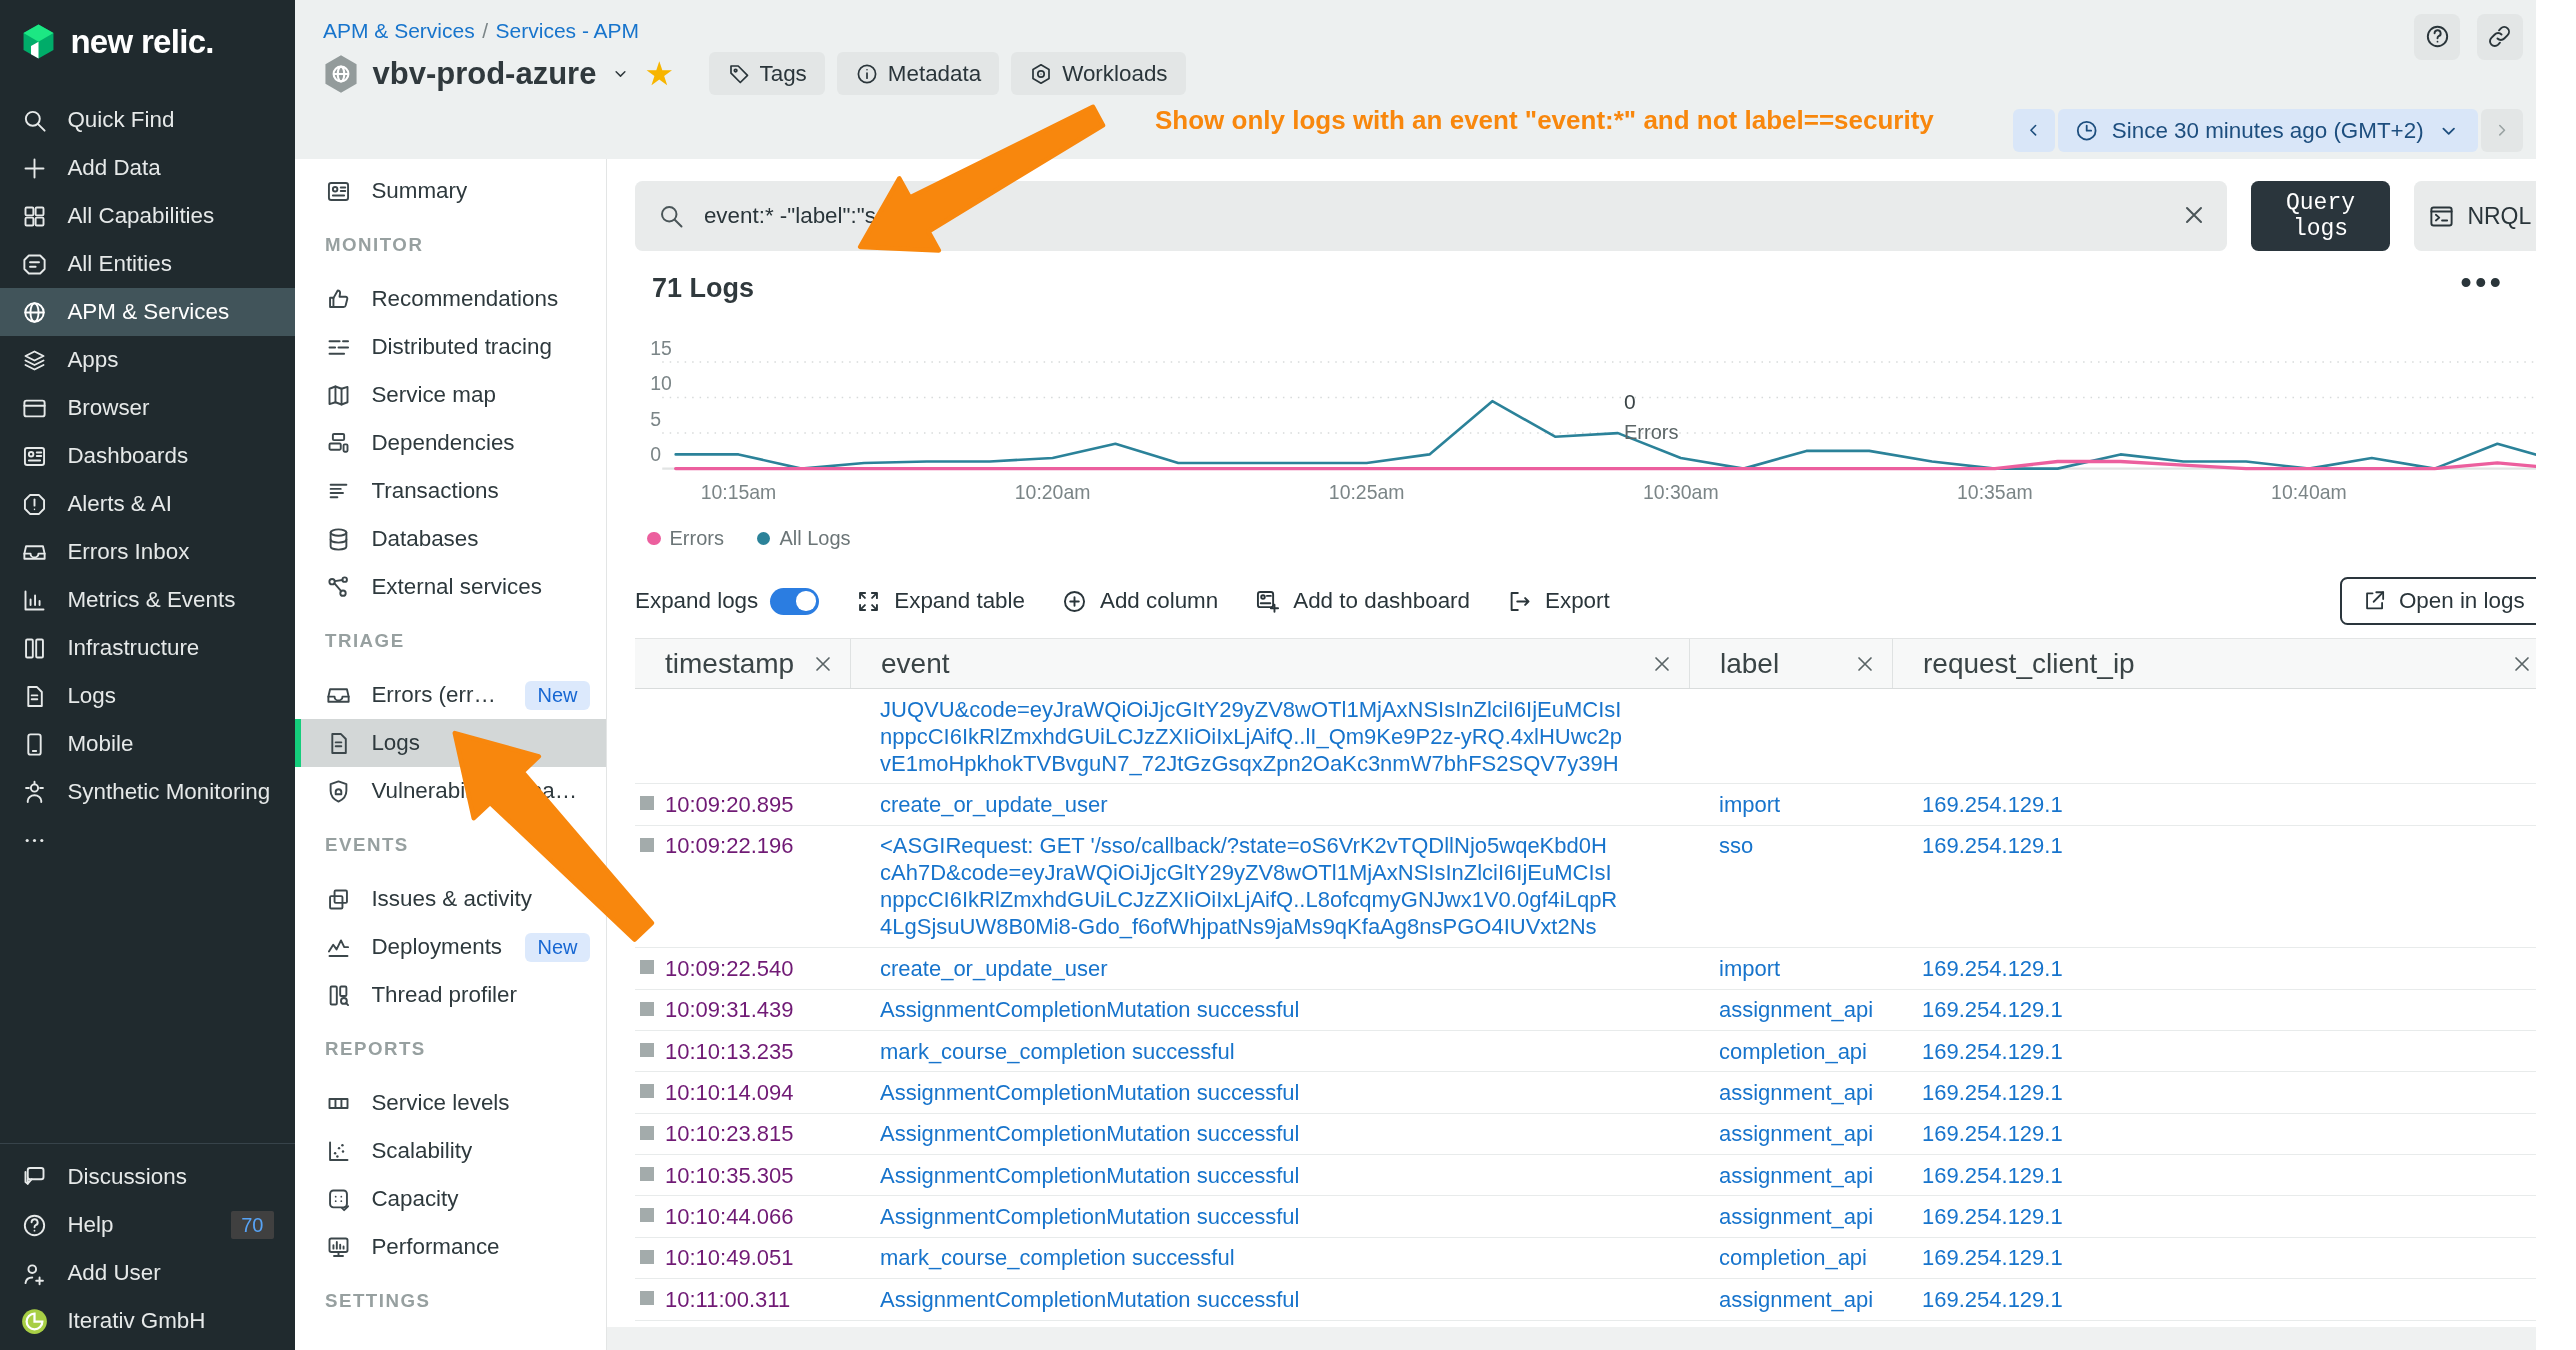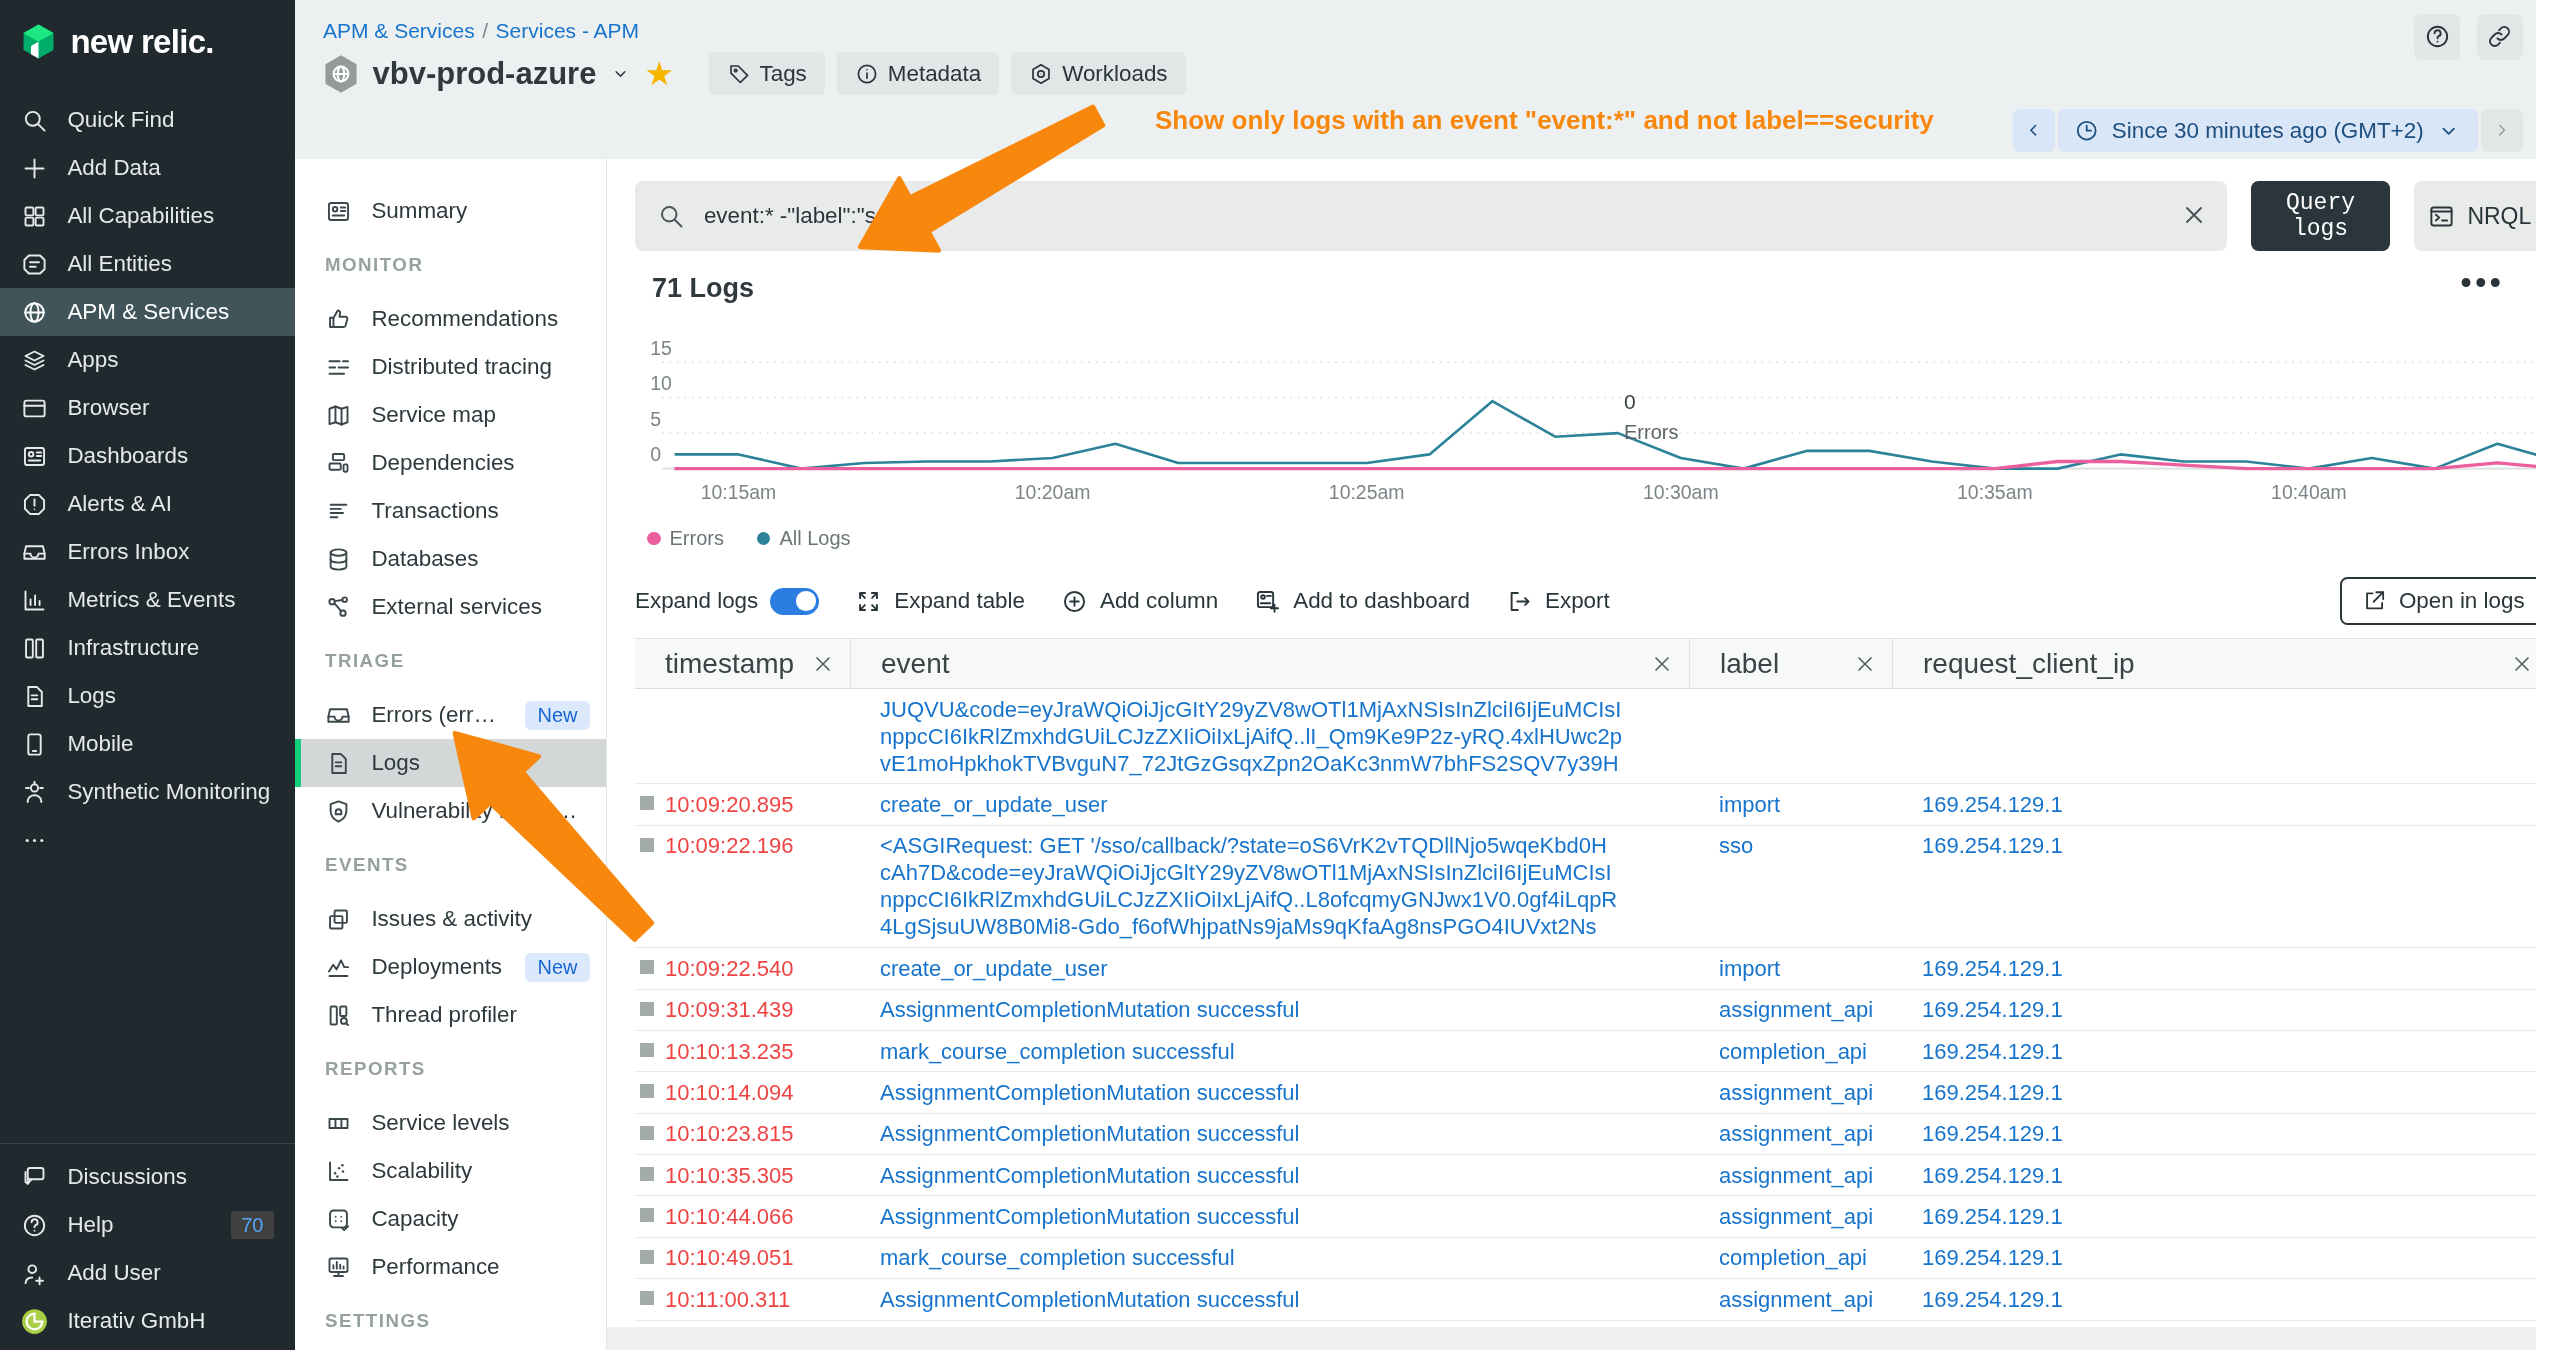--- a/index.html
+++ b/index.html
@@ -38,21 +38,21 @@
   .icon-btn .ic{width:27px;height:27px;color:#2a353a;}
   .time-picker{position:absolute;right:13.5px;top:109px;display:flex;align-items:stretch;gap:3px;height:43px;}
   .tp-seg{background:#d9e6f8;color:#1d4e7e;display:flex;align-items:center;border-radius:6px;cursor:pointer;}
   .tp-prev{width:42px;justify-content:center;}
   .tp-main{padding:0 16.5px;gap:12px;font-size:22.4px;}
   .tp-main .ic{width:25.4px;height:25.4px;}
   .tp-next{width:42px;justify-content:center;background:#e3e6e6;color:#9aa3a3;border-radius:6px;}
 
   
   .subnav{position:absolute;left:295px;top:159px;width:312px;height:1192px;background:#fff;
-          border-right:0.7px solid #e3e5e5;overflow:hidden;padding-top:28px;box-sizing:border-box;}
+          border-right:0.7px solid #e3e5e5;overflow:hidden;padding-top:8px;box-sizing:border-box;}
   .sub-item{display:flex;align-items:center;gap:19.4px;height:48px;padding:0 16.5px 0 30px;font-size:22.4px;color:#2e393d;cursor:pointer;position:relative;}
   .sub-item .ic{width:27px;height:27px;flex:0 0 27px;color:#3c474b;}
   .sub-item.active{background:#d3d7d7;}
   .sub-item.active::before{content:"";position:absolute;left:0;top:0;bottom:0;width:6px;background:#15cd7c;}
   .sub-header{height:60px;display:flex;align-items:center;padding:0 30px;font-size:18.7px;font-weight:bold;
               letter-spacing:1.5px;color:#97a0a0;}
   .badge-new{margin-left:auto;background:#dce9fc;color:#1767d2;font-size:20px;padding:3px 12px;border-radius:6px;}
 
   
   .main{position:absolute;left:607px;top:159px;width:1969px;height:1192px;background:#fff;}
@@ -91,21 +91,21 @@
 
   .logtable{position:absolute;left:28px;top:479px;width:1915px;}
   .thead{display:grid;grid-template-columns:215px 839px 203px 657px;background:#f7f8f8;
          border-top:0.7px solid #e3e5e5;border-bottom:0.7px solid #d9dcdc;height:49px;font-size:28px;color:#3a4446;}
   .th{display:flex;align-items:center;justify-content:space-between;padding:0 15px 0 30px;}
   .th + .th{border-left:0.7px solid #dfe2e2;}
   .th .x{width:24px;height:24px;color:#5a6466;cursor:pointer;}
   .trow{display:grid;grid-template-columns:215px 839px 203px 657px;border-bottom:0.7px solid #e8ebeb;
         font-size:22px;line-height:27px;}
   .td{padding:6.7px 15px 6.7px 30px;}
-  .td.ts{color:#ef4444;position:relative;white-space:nowrap;}
+  .td.ts{color:#701a75;position:relative;white-space:nowrap;}
   .td.ts .sq{position:absolute;left:4.5px;top:12px;width:14px;height:14px;background:#a3abab;cursor:pointer;}
   .td a{color:#1774cc;text-decoration:none;word-break:break-all;cursor:pointer;display:block;}
   .main-footer{position:absolute;left:0;right:0;top:1168px;bottom:0;background:#eff1f1;}
 
   .ic{fill:none;stroke:currentColor;stroke-width:1.7;stroke-linecap:round;stroke-linejoin:round;}
   .arrows{position:absolute;left:0;top:0;width:2576px;height:1351px;pointer-events:none;z-index:40;}
 </style>
 </head>
 <body>
 

